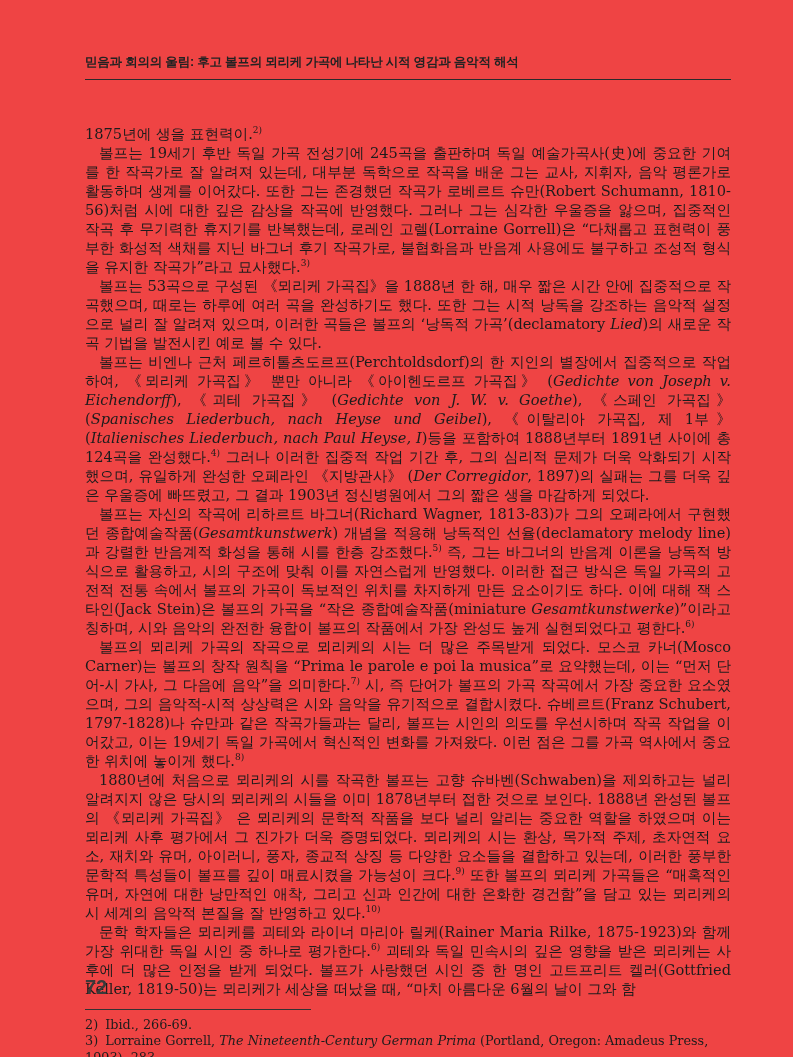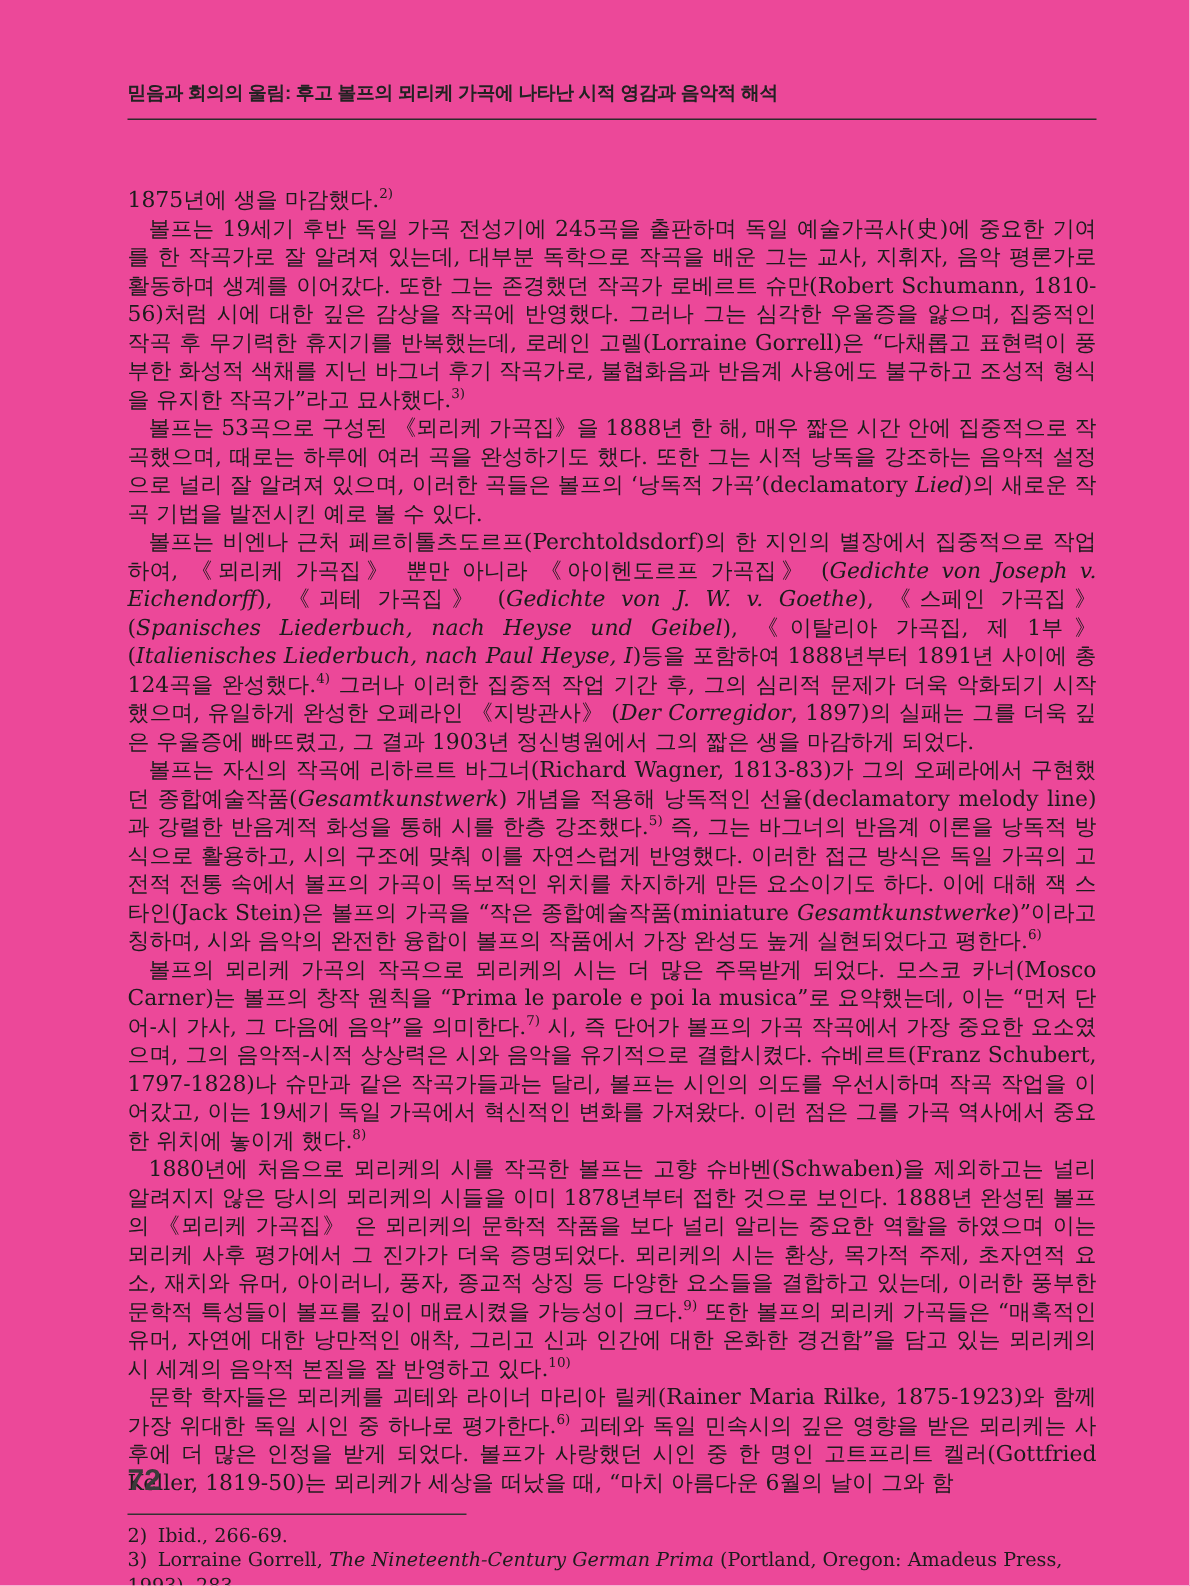--- a/index.html
+++ b/index.html
@@ -1,19 +1,19 @@
 <!DOCTYPE html>
 <html lang="ko"><head>
 <meta charset="utf-8">
 <style>
   html, body { margin: 0; padding: 0; background: #ffffff; }
   .page {
     width: 793px;
     height: 1057px;
-    background: #ec4899;
+    background: #ef4444;
     position: relative;
     box-sizing: border-box;
     padding: 54px 62px 0 85px;
     overflow: hidden;
     font-family: "DejaVu Serif", "Liberation Serif", serif;
     color: #1c1c1c;
   }
   .running-head {
     font-family: "Liberation Sans", "DejaVu Sans", sans-serif;
     font-weight: 700;
@@ -63,21 +63,21 @@
   }
 </style>
 </head>
 <body>
 
 <div class="page">
   <div class="running-head">믿음과 회의의 울림: 후고 볼프의 뫼리케 가곡에 나타난 시적 영감과 음악적 해석</div>
   <hr class="header-rule">
 
   <div class="body-text">
-      <p class="para"><span>1875년에 생을 마감했다.</span><sup>2)</sup></p>
+      <p class="para"><span>1875년에 생을 표현력이.</span><sup>2)</sup></p>
       <p class="para indent"><span>볼프는 19세기 후반 독일 가곡 전성기에 245곡을 출판하며 독일 예술가곡사(史)에 중요한 기여를 한 작곡가로 잘 알려져 있는데, 대부분 독학으로 작곡을 배운 그는 교사, 지휘자, 음악 평론가로 활동하며 생계를 이어갔다. 또한 그는 존경했던 작곡가 로베르트 슈만(Robert Schumann, 1810-56)처럼 시에 대한 깊은 감상을 작곡에 반영했다. 그러나 그는 심각한 우울증을 앓으며, 집중적인 작곡 후 무기력한 휴지기를 반복했는데, 로레인 고렐(Lorraine Gorrell)은 “다채롭고 표현력이 풍부한 화성적 색채를 지닌 바그너 후기 작곡가로, 불협화음과 반음계 사용에도 불구하고 조성적 형식을 유지한 작곡가”라고 묘사했다.</span><sup>3)</sup></p>
       <p class="para indent"><span>볼프는 53곡으로 구성된 《뫼리케 가곡집》을 1888년 한 해, 매우 짧은 시간 안에 집중적으로 작곡했으며, 때로는 하루에 여러 곡을 완성하기도 했다. 또한 그는 시적 낭독을 강조하는 음악적 설정으로 널리 잘 알려져 있으며, 이러한 곡들은 볼프의 ‘낭독적 가곡’(declamatory </span><i>Lied</i><span>)의 새로운 작곡 기법을 발전시킨 예로 볼 수 있다.</span></p>
       <p class="para indent"><span>볼프는 비엔나 근처 페르히톨츠도르프(Perchtoldsdorf)의 한 지인의 별장에서 집중적으로 작업하여, 《뫼리케 가곡집》 뿐만 아니라 《아이헨도르프 가곡집》 (</span><i>Gedichte von Joseph v. Eichendorff</i><span>), 《괴테 가곡집》 (</span><i>Gedichte von J. W. v. Goethe</i><span>), 《스페인 가곡집》 (</span><i>Spanisches Liederbuch, nach Heyse und Geibel</i><span>), 《이탈리아 가곡집, 제 1부》 (</span><i>Italienisches Liederbuch, nach Paul Heyse, I</i><span>)등을 포함하여 1888년부터 1891년 사이에 총 124곡을 완성했다.</span><sup>4)</sup><span> 그러나 이러한 집중적 작업 기간 후, 그의 심리적 문제가 더욱 악화되기 시작했으며, 유일하게 완성한 오페라인 《지방관사》 (</span><i>Der Corregidor</i><span>, 1897)의 실패는 그를 더욱 깊은 우울증에 빠뜨렸고, 그 결과 1903년 정신병원에서 그의 짧은 생을 마감하게 되었다.</span></p>
       <p class="para indent"><span>볼프는 자신의 작곡에 리하르트 바그너(Richard Wagner, 1813-83)가 그의 오페라에서 구현했던 종합예술작품(</span><i>Gesamtkunstwerk</i><span>) 개념을 적용해 낭독적인 선율(declamatory melody line)과 강렬한 반음계적 화성을 통해 시를 한층 강조했다.</span><sup>5)</sup><span> 즉, 그는 바그너의 반음계 이론을 낭독적 방식으로 활용하고, 시의 구조에 맞춰 이를 자연스럽게 반영했다. 이러한 접근 방식은 독일 가곡의 고전적 전통 속에서 볼프의 가곡이 독보적인 위치를 차지하게 만든 요소이기도 하다. 이에 대해 잭 스타인(Jack Stein)은 볼프의 가곡을 “작은 종합예술작품(miniature </span><i>Gesamtkunstwerke</i><span>)”이라고 칭하며, 시와 음악의 완전한 융합이 볼프의 작품에서 가장 완성도 높게 실현되었다고 평한다.</span><sup>6)</sup></p>
       <p class="para indent"><span>볼프의 뫼리케 가곡의 작곡으로 뫼리케의 시는 더 많은 주목받게 되었다. 모스코 카너(Mosco Carner)는 볼프의 창작 원칙을 “Prima le parole e poi la musica”로 요약했는데, 이는 “먼저 단어-시 가사, 그 다음에 음악”을 의미한다.</span><sup>7)</sup><span> 시, 즉 단어가 볼프의 가곡 작곡에서 가장 중요한 요소였으며, 그의 음악적-시적 상상력은 시와 음악을 유기적으로 결합시켰다. 슈베르트(Franz Schubert, 1797-1828)나 슈만과 같은 작곡가들과는 달리, 볼프는 시인의 의도를 우선시하며 작곡 작업을 이어갔고, 이는 19세기 독일 가곡에서 혁신적인 변화를 가져왔다. 이런 점은 그를 가곡 역사에서 중요한 위치에 놓이게 했다.</span><sup>8)</sup></p>
       <p class="para indent"><span>1880년에 처음으로 뫼리케의 시를 작곡한 볼프는 고향 슈바벤(Schwaben)을 제외하고는 널리 알려지지 않은 당시의 뫼리케의 시들을 이미 1878년부터 접한 것으로 보인다. 1888년 완성된 볼프의 《뫼리케 가곡집》 은 뫼리케의 문학적 작품을 보다 널리 알리는 중요한 역할을 하였으며 이는 뫼리케 사후 평가에서 그 진가가 더욱 증명되었다. 뫼리케의 시는 환상, 목가적 주제, 초자연적 요소, 재치와 유머, 아이러니, 풍자, 종교적 상징 등 다양한 요소들을 결합하고 있는데, 이러한 풍부한 문학적 특성들이 볼프를 깊이 매료시켰을 가능성이 크다.</span><sup>9)</sup><span> 또한 볼프의 뫼리케 가곡들은 “매혹적인 유머, 자연에 대한 낭만적인 애착, 그리고 신과 인간에 대한 온화한 경건함”을 담고 있는 뫼리케의 시 세계의 음악적 본질을 잘 반영하고 있다.</span><sup>10)</sup></p>
       <p class="para indent"><span>문학 학자들은 뫼리케를 괴테와 라이너 마리아 릴케(Rainer Maria Rilke, 1875-1923)와 함께 가장 위대한 독일 시인 중 하나로 평가한다.</span><sup>6)</sup><span> 괴테와 독일 민속시의 깊은 영향을 받은 뫼리케는 사후에 더 많은 인정을 받게 되었다. 볼프가 사랑했던 시인 중 한 명인 고트프리트 켈러(Gottfried Keller, 1819-50)는 뫼리케가 세상을 떠났을 때, “마치 아름다운 6월의 날이 그와 함</span></p>
     </div>
 
   <hr class="fn-sep">

